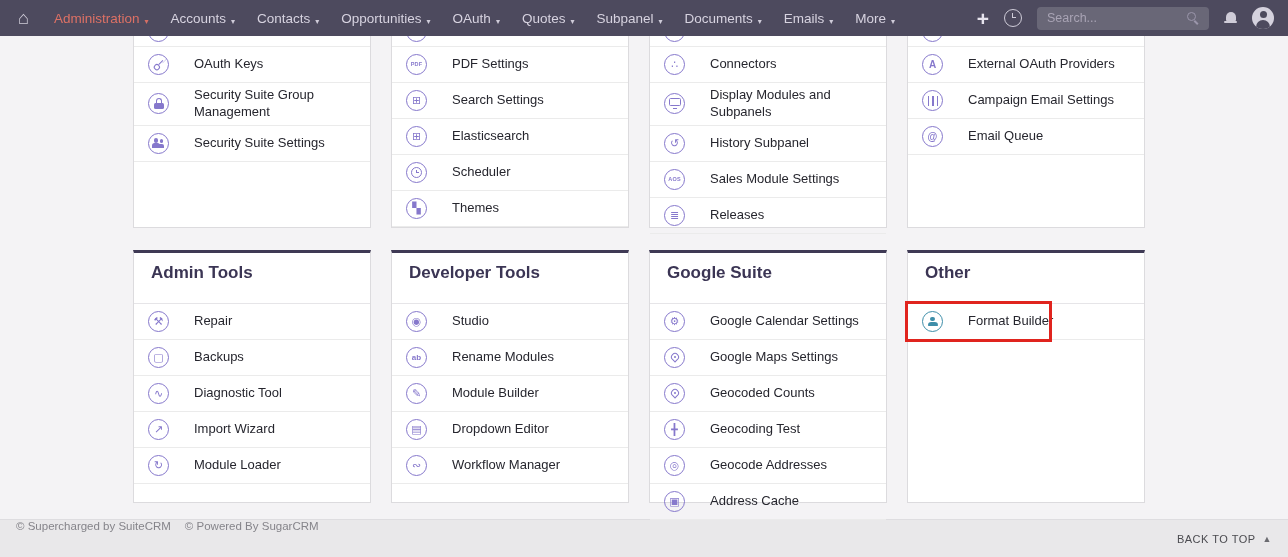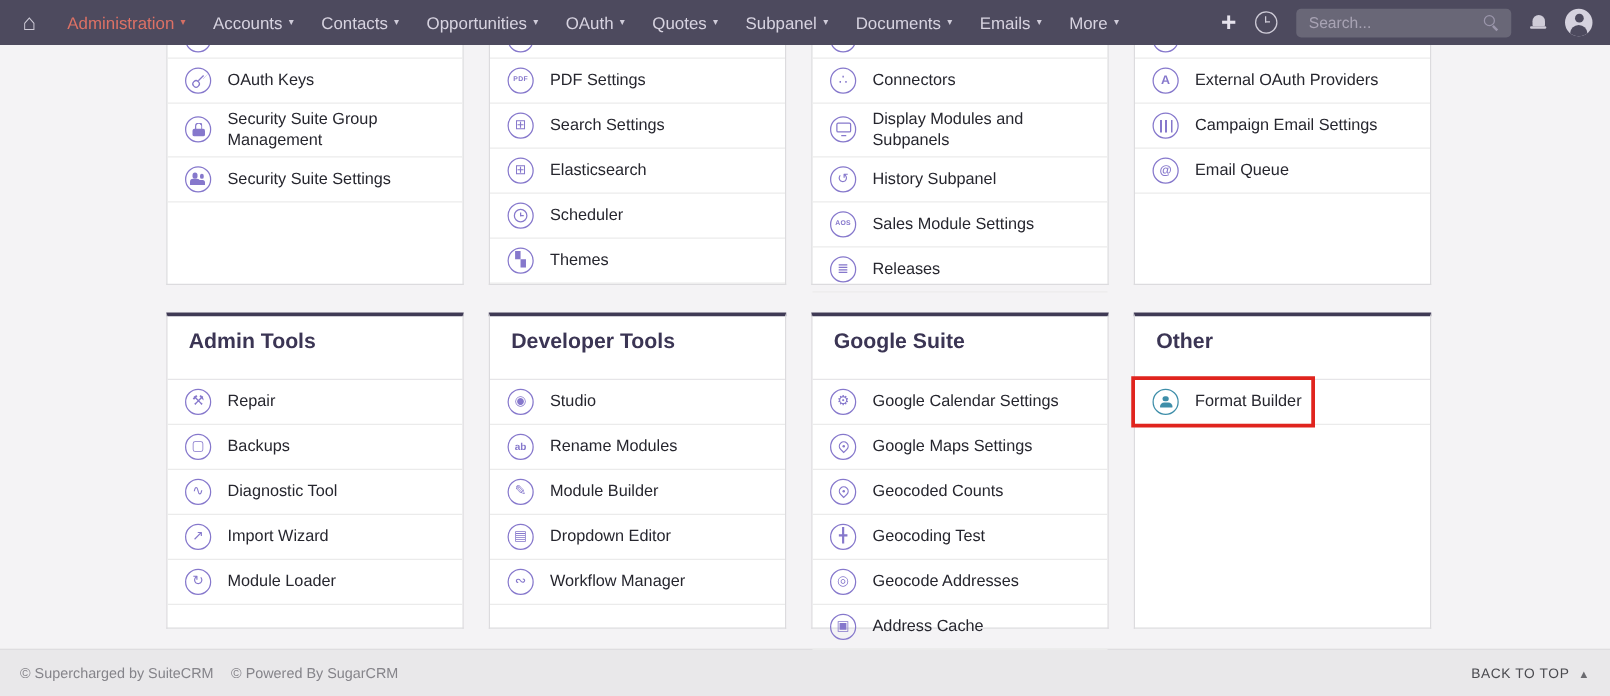--- a/index.html
+++ b/index.html
@@ -7,21 +7,21 @@
     width:1288px;height:557px;overflow:hidden;
     font-family:"Liberation Sans","DejaVu Sans",sans-serif;
     background:#f4f3f5;
   }
   .page{display:flex;flex-direction:column;height:557px;}
 
   
   .navbar{height:36px;background:#4d4a5e;display:flex;align-items:center;padding:0 14px;box-sizing:border-box;flex:none;}
   .nav-home{color:#cfccd8;font-size:18px;line-height:1;margin:0 14px 0 4px;cursor:pointer;}
   .nav-menu{display:flex;align-items:center;}
-  .nav-item{color:#d7d3e0;font-size:13.5px;padding:0 11px;display:flex;align-items:center;gap:5px;cursor:pointer;white-space:nowrap;}
+  .nav-item{color:#d7d3e0;font-size:13.5px;padding:0 11px;display:flex;align-items:flex-end;gap:5px;cursor:pointer;white-space:nowrap;}
   .nav-item.active{color:#dd7165;}
   .caret{font-size:8px;line-height:1;opacity:.95;}
   .nav-right{margin-left:auto;display:flex;align-items:center;gap:15px;}
   .nav-plus{color:#e6e3ed;font-size:21px;font-weight:700;line-height:1;cursor:pointer;}
   .nav-history{width:16px;height:16px;border:1.6px solid #cfccd8;border-radius:50%;position:relative;cursor:pointer;}
   .nav-history::before{content:'';position:absolute;left:7px;top:3px;width:1.4px;height:5px;background:#cfccd8;}
   .nav-history::after{content:'';position:absolute;left:7px;top:7px;width:4px;height:1.4px;background:#cfccd8;}
   .search-wrap{position:relative;}
   .search-input{width:172px;height:23px;background:rgba(255,255,255,.16);border:none;border-radius:4px;padding:0 16px 0 10px;color:#e7e4ee;font-size:12.5px;outline:none;box-sizing:border-box;font-family:"Liberation Sans",sans-serif;}
   .search-input::placeholder{color:#a8a3b4;}
@@ -35,21 +35,21 @@
   .avatar::before{content:'';position:absolute;left:7.5px;top:4px;width:7px;height:7px;border-radius:50%;background:#4d4a5e;}
   .avatar::after{content:'';position:absolute;left:4px;top:12.5px;width:14px;height:9px;border-radius:7px 7px 0 0;background:#4d4a5e;}
 
   
   .content{flex:none;padding-left:133px;}
   .grid{display:grid;grid-template-columns:repeat(4,238px);gap:22px 20px;}
   .panel{background:#fff;border:1px solid #dcdbde;box-sizing:border-box;}
   .panel.top{height:192px;border-top:none;}
   .panel.bottom{height:253px;border-top:3px solid #3f3a55;}
   .panel-header{font-size:17px;font-weight:700;color:#3b3554;padding:10px 17px 20px;border-bottom:1px solid #e6e5e8;}
-  .row{position:relative;min-height:36px;display:flex;align-items:center;gap:13px;padding:4px 14px;border-bottom:1px solid #ebebeb;box-sizing:border-box;cursor:pointer;}
+  .row{position:relative;min-height:36px;display:flex;align-items:center;gap:25px;padding:4px 14px;border-bottom:1px solid #ebebeb;box-sizing:border-box;cursor:pointer;}
   .lbl{font-size:13px;color:#26262e;line-height:1.3;}
   .partial-row{height:10px;border-bottom:1px solid #ebebeb;position:relative;overflow:hidden;}
   .partial-row::before{content:'';position:absolute;left:14px;top:-15px;width:21px;height:21px;border:1px solid #8678cc;border-radius:50%;box-sizing:border-box;}
   .hl-box{position:absolute;left:-3px;top:-3px;width:147px;height:calc(100% + 6px);border:3px solid #e0241e;box-sizing:border-box;pointer-events:none;z-index:2;}
 
   
   .ic{width:21px;height:21px;flex:none;border:1.2px solid currentColor;border-radius:50%;display:flex;align-items:center;justify-content:center;color:#8678cc;box-sizing:border-box;}
   .g{font-style:normal;font-size:11px;line-height:1;}
   .g.abbr{font-size:5.5px;font-weight:700;letter-spacing:.2px;}
   .g.sm{font-size:8px;font-weight:700;}
@@ -75,21 +75,21 @@
   .sh-clock{width:11px;height:11px;border:1.2px solid currentColor;border-radius:50%;box-sizing:border-box;}
   .sh-clock::before{content:'';position:absolute;left:4.3px;top:1.5px;width:1.2px;height:3.8px;background:currentColor;}
   .sh-clock::after{content:'';position:absolute;left:4.3px;top:4.3px;width:3.2px;height:1.2px;background:currentColor;}
   .sh-person{width:10px;height:10px;}
   .sh-person::before{content:'';position:absolute;left:2.8px;top:0;width:4.4px;height:4.4px;border-radius:50%;background:currentColor;}
   .sh-person::after{content:'';position:absolute;left:0;top:5.2px;width:10px;height:4.8px;border-radius:5px 5px 1px 1px;background:currentColor;}
   .sh-sliders{width:10px;height:10px;background:linear-gradient(90deg,currentColor 0 1.4px,transparent 1.4px 4.3px,currentColor 4.3px 5.7px,transparent 5.7px 8.6px,currentColor 8.6px 10px);}
 
   
   .spacer{flex:1;}
-  .footer{height:38px;background:#e9e8ea;border-top:1px solid #dedde0;display:flex;align-items:center;justify-content:space-between;padding:0 16px;box-sizing:border-box;flex:none;gap:39px;}
+  .footer{height:38px;background:#e9e8ea;border-top:1px solid #dedde0;display:flex;justify-content:space-between;padding:0 16px;box-sizing:border-box;flex:none;gap:39px;}
   .credits{display:flex;gap:14px;font-size:11.5px;color:#85848a;}
   .back-top{display:flex;align-items:center;gap:7px;font-size:11px;color:#4b4b50;letter-spacing:.5px;cursor:pointer;}
   .back-top .arrow{font-size:9px;color:#6b6b70;}
 </style>
 </head>
 <body>
 
 <div class="page">
 
   <div class="navbar">

